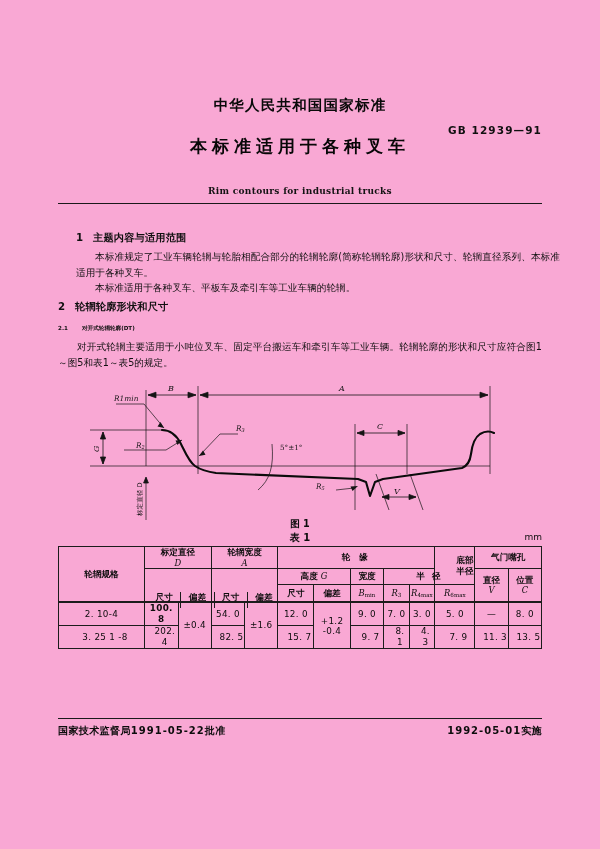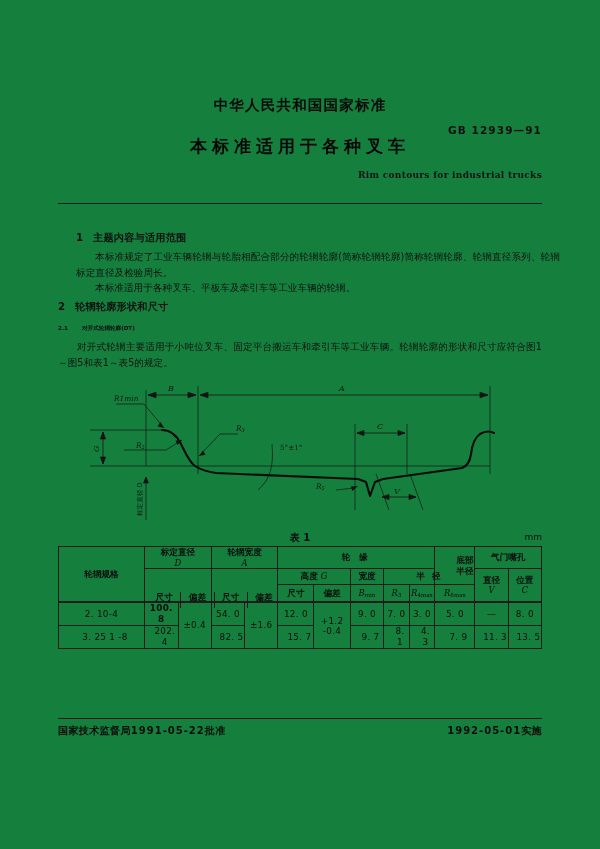--- a/index.html
+++ b/index.html
@@ -9,21 +9,21 @@
   }
   body {
     font-family: "DejaVu Sans", "Liberation Sans", sans-serif;
     color: #0d0d0d;
   }
   #page {
     position: relative;
     width: 600px;
     height: 849px;
     margin: 0;
-    background: #15803d;
+    background: #f9a8d4;
     overflow: hidden;
   }
 
   
   .hdr {
     position: absolute;
     left: 58px;
     top: 96px;
     width: 484px;
   }
@@ -46,25 +46,25 @@
   }
   .hdr-title {
     text-align: center;
     font-size: 17px;
     font-weight: bold;
     letter-spacing: 5px;
     margin-top: 20px;
     color: #070707;
   }
   .hdr-en {
-    text-align: right;
+    text-align: center;
     font-size: 9px;
     font-weight: bold;
     letter-spacing: 0.3px;
-    margin-top: 12px;
+    margin-top: 28px;
     color: #131313;
     font-family: "DejaVu Serif", "Liberation Serif", serif;
   }
   .rule-top {
     position: absolute;
     left: 58px;
     top: 203px;
     width: 484px;
     height: 0;
     border-top: 1.6px solid #1a1a1a;
@@ -208,21 +208,21 @@
     <div class="hdr-gb">GB 12939—91</div>
     <div class="hdr-title">本标准适用于各种叉车</div>
     <div class="hdr-en">Rim contours for industrial trucks</div>
   </div>
   <div class="rule-top"></div>
 
   <div class="sec" style="top:230px;margin-left:18px;">
     <div class="sec-h">
       <span class="num">1</span><span>主题内容与适用范围</span>
     </div>
-    <div class="para" style="margin-top:4px;">本标准规定了工业车辆轮辋与轮胎相配合部分的轮辋轮廓(简称轮辋轮廓)简称轮辋轮廓、轮辋直径系列、轮辋标定直径及检验周长。</div>
+    <div class="para" style="margin-top:4px;">本标准规定了工业车辆轮辋与轮胎相配合部分的轮辋轮廓(简称轮辋轮廓)形状和尺寸、轮辋直径系列、本标准适用于各种叉车。</div>
     <div class="para">本标准适用于各种叉车、平板车及牵引车等工业车辆的轮辋。</div>
   </div>
 
   <div class="sec" style="top:299px;">
     <div class="sec-h">
       <span class="num">2</span><span>轮辋轮廓形状和尺寸</span>
     </div>
   </div>
 
   <div class="sec" style="top:321px;">
@@ -330,20 +330,21 @@
       <polygon points="300,108 292.5,108.5 294.5,113" fill="#141414"></polygon>
       <text x="258" y="111" font-size="7.4" font-style="italic" fill="#141414" font-family="DejaVu Serif, Liberation Serif, serif">R<tspan font-size="5" dy="1.4">5</tspan></text>
 
       <g stroke="#141414" stroke-width="0.7" fill="none">
         <path d="M 200,112 C 212,102 216,88 214,66"></path>
       </g>
       <text x="222" y="72" font-size="7.2" fill="#141414" font-family="DejaVu Serif, Liberation Serif, serif">5°±1°</text>
     </svg>
   </div>
 
+  <div id="figcap">图 1</div>
   <div id="tabcap">表 1</div>
   <div id="unitmm">mm</div>
 
   <table id="t1">
     <tbody>
 
       <tr>
         <td class="hd outer-top" rowspan="3" style="width:90px;height:20px;">
           <div>轮辋规格</div>
         </td>

